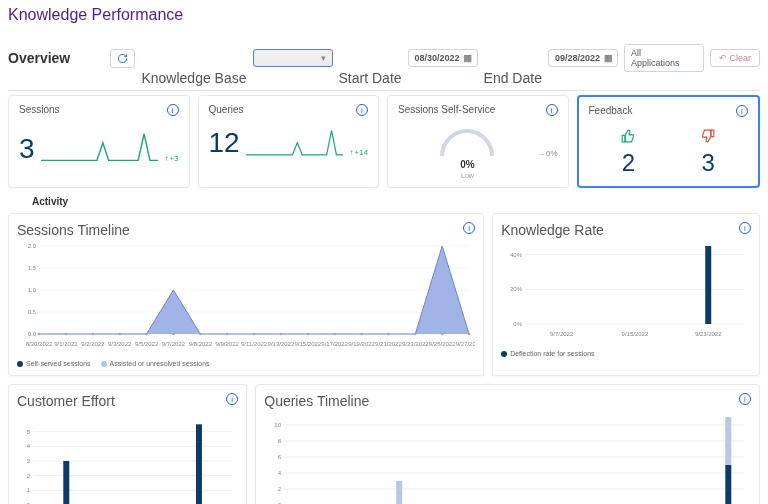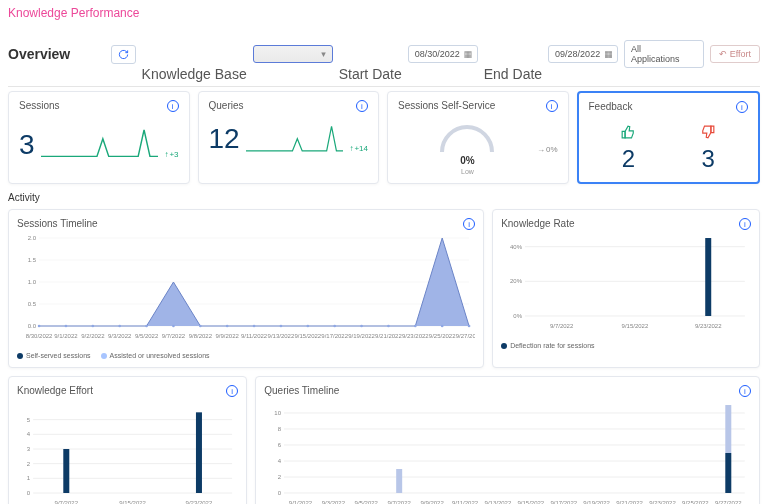--- a/index.html
+++ b/index.html
@@ -1,26 +1,26 @@
 <!DOCTYPE html>
 <html><head>
 <meta charset="utf-8">
 <style>
   * { box-sizing: border-box; margin: 0; padding: 0; }
   body { font-family: -apple-system, Helvetica, Arial, sans-serif; background: #fff; width: 768px; color: #333; }
-  .page-title { font-size: 12px; color: #ec4899; font-weight: 400; padding: 6px 8px 2px 8px; }
+  .page-title { font-size: 16px; color: #4c1d95; font-weight: 400; padding: 6px 8px 2px 8px; }
   .filter-bar { display:flex; align-items:center; gap:6px; padding: 4px 8px; font-size:9px;}
   .filter-bar .sect-label { font-size:14px; font-weight:600; margin-right:auto;}
   .icon-btn { border:1px solid #ccd6e4; background:#fff; padding:3px 6px; border-radius:3px; display:flex; align-items:center; cursor:pointer; color:#1e5eff;}
   .icon-btn svg { width:11px; height:11px; }
   .fl-label { color:#555; font-size:14px;margin-top:40px;}
   .select, .date-input { border:1px solid #ccd6e4; background:#fff; padding:3px 6px; border-radius:3px; font-size:9px; color:#555; display:flex; align-items:center; gap:4px; cursor:pointer;}
   .select.kb { border:1.5px solid #5b7bd8; width:80px; height:18px; background:linear-gradient(#f2f2f2,#eaeaea); }
   .select .chev, .date-input .cal { margin-left:auto; color:#888;}
-  .date-input { width:70px; }
+  .date-input { width:70px;font-weight:bold; }
   .select.apps { width:80px;gap:31px; }
   .clear-btn { border:1px solid #e0cccc; color:#c98a8a; background:#fff; padding:3px 8px; border-radius:3px; font-size:9px; display:flex; align-items:center; gap:3px; cursor:pointer;}
   hr.sep { border:none; border-top:1px solid #e5e5e5; margin:0 8px 4px 8px;}
   .cards-row { display:flex; gap:8px; padding:0 8px; }
   .card { flex:1; border:1px solid #e5e8ee; border-radius:4px; background:#fff; padding:8px 10px; box-shadow:0 1px 3px rgba(0,0,0,0.04); position:relative; min-height:80px;}
   .card.feedback { border:2px solid #3b82f6; }
   .card-head { display:flex; justify-content:space-between; align-items:flex-start; padding-bottom:12px;}
   .card-title { font-size:10px; color:#555; font-weight:400;}
   .info-icon { width:12px; height:12px; border:1px solid #1e5eff; border-radius:50%; color:#1e5eff; font-size:8px; display:flex; align-items:center; justify-content:center; cursor:pointer;}
   .card-body { display:flex; align-items:flex-end; justify-content:space-between; }
@@ -31,25 +31,25 @@
   .gauge-wrap { display:flex; flex-direction:column; align-items:center; gap:2px;}
   .gauge { width:60px; height:30px; position:relative;}
   .gauge svg { width:60px; height:30px;}
   .gauge-label { font-size:10px; font-weight:600; color:#333; line-height:1;}
   .gauge-sub { font-size:7px; color:#999;}
   .fb-row { display:flex; justify-content:space-around; align-items:center; }
   .fb-col { display:flex; flex-direction:column; align-items:center; gap:4px;}
   .fb-col .big-num { font-size:24px;}
   .thumb-up { color:#1aa87a; }
   .thumb-down { color:#e74c3c;}
-  .activity-label { font-size:10px; font-weight:400; padding:8px 8px 2px 8px;}
+  .activity-label { font-size:10px; font-weight:700; padding:8px 8px 2px 8px;margin-left:24px;}
   .panels-row { display:flex; gap:8px; padding:4px 8px;}
   .panel { border:1px solid #e5e8ee; border-radius:4px; background:#fff; padding:8px; position:relative; box-shadow:0 1px 3px rgba(0,0,0,0.04);}
   .panel .phead { display:flex; justify-content:space-between; padding-bottom:4px;}
-  .panel-title { font-size:10px; color:#555;}
+  .panel-title { font-size:14px; color:#555;}
   .chart { position:relative; }
   .legend { display:flex; gap:10px; font-size:7px; color:#666; padding-top:4px;}
   .legend .dot { width:6px; height:6px; border-radius:50%; display:inline-block; margin-right:3px; vertical-align:middle;}
   .dot.navy{background:#0d3b66;} .dot.light{background:#a8c5ff;}
   .p-timeline { flex:2.2; } .p-defl{flex:1.2;} .p-ceffort{flex:1;} .p-qtl{flex:2.2;}
   svg text{font-family:inherit;}
 </style>
 </head>
 <body>
 
@@ -76,21 +76,21 @@
   <div class="date-input">
     <span>09/28/2022</span>
     <span class="cal">▦</span>
   </div>
   <div class="select apps">
     <span>All Applications</span>
     <span class="chev">▾</span>
   </div>
   <button class="clear-btn">
     <span>↶</span>
-    <span>Effort</span>
+    <span>Clear</span>
   </button>
 </div>
 <hr class="sep">
 
 <div class="cards-row">
   <div class="card">
     <div class="card-head">
       <span class="card-title">Sessions</span>
       <span class="info-icon">i</span>
     </div>
@@ -247,21 +247,21 @@
       </svg>
     <div class="legend">
       <span><span class="dot navy"></span><span>Deflection rate for sessions</span></span>
     </div>
   </div>
 </div>
 
 <div class="panels-row">
   <div class="panel p-ceffort">
     <div class="phead">
-      <span class="panel-title">Knowledge Effort</span>
+      <span class="panel-title">Customer Effort</span>
       <span class="info-icon">i</span>
     </div>
     <svg id="chart-ce" class="chart" width="100%" height="110" viewBox="0 0 221 110">
         <line x1="16" y1="92" x2="215" y2="92" stroke="#eee"></line>
         <text x="13" y="94" font-size="6" fill="#888" text-anchor="end">0</text>
         <line x1="16" y1="77.33333333333333" x2="215" y2="77.33333333333333" stroke="#eee"></line>
         <text x="13" y="79.33333333333333" font-size="6" fill="#888" text-anchor="end">1</text>
         <line x1="16" y1="62.66666666666667" x2="215" y2="62.66666666666667" stroke="#eee"></line>
         <text x="13" y="64.66666666666667" font-size="6" fill="#888" text-anchor="end">2</text>
         <line x1="16" y1="48" x2="215" y2="48" stroke="#eee"></line>

